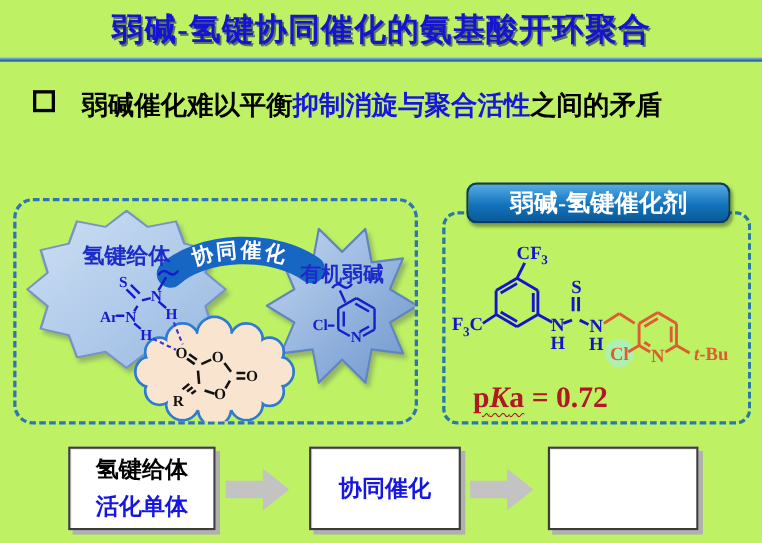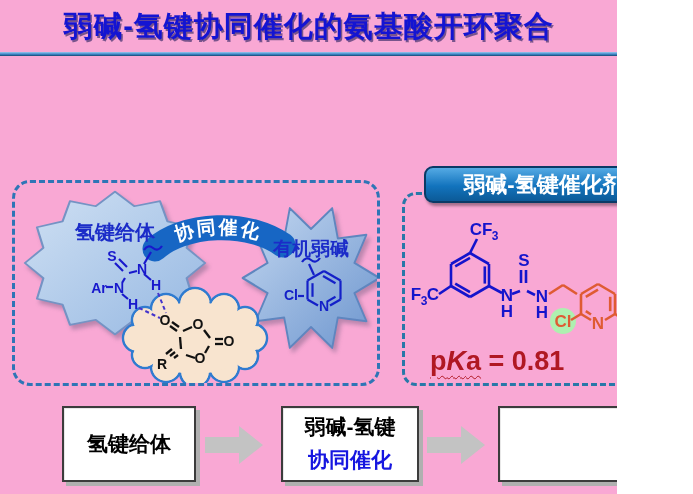--- a/index.html
+++ b/index.html
@@ -1,17 +1,17 @@
 <!DOCTYPE html>
 <html><head>
 <meta charset="utf-8">
 <style>
   html,body{margin:0;padding:0;background:#fff;}
-  .slide{position:relative;width:617px;height:494px;background:#f9a8d4;overflow:hidden;
-         font-family:Liberation Sans, sans-serif;}
+  .slide{position:relative;width:693px;height:494px;background:#bef264;overflow:hidden;
+         font-family:Liberation Serif, serif;}
   .title{position:absolute;top:7px;left:0;width:100%;text-align:center;
          font-size:29px;font-weight:bold;color:#1414d2;letter-spacing:1px;
          text-shadow:1.5px 2px 0 rgba(15,15,80,.55);}
   .title-rule{position:absolute;top:52px;left:0;width:100%;height:4px;
          background:linear-gradient(#9cc6ec 0%,#3e86c8 55%,#16466f 100%);}
   .line{position:absolute;font-size:24px;font-weight:bold;color:#000;white-space:nowrap;}
   .bullet-line{top:80px;left:30px;}
   .strategy-line{top:123px;left:14px;}
   .sq{display:inline-block;width:14px;height:14px;border:3px solid #000;
       margin-right:24px;vertical-align:2px;}
@@ -36,20 +36,21 @@
       font-size:21px;font-weight:bold;line-height:1.55;box-sizing:border-box;}
 </style>
 </head>
 <body>
 
 <div class="slide">
 
   <div class="title">弱碱-氢键协同催化的氨基酸开环聚合</div>
   <div class="title-rule"></div>
 
+  <div class="line bullet-line"><span class="sq"></span><span>弱碱催化难以平衡</span><span class="blue">抑制消旋与聚合活性</span><span>之间的矛盾</span></div>
 
 
   <div class="left-panel"></div>
 
   <svg class="svg-abs" style="left:15px;top:183px;" width="362" height="200" viewBox="0 0 362 200">
     <defs>
       <linearGradient id="gearGrad" x1="0" y1="0" x2="1" y2="1">
         <stop offset="0" stop-color="#cfe0f3"></stop>
           <stop offset="1" stop-color="#96b8e2"></stop>
       </linearGradient>
@@ -233,30 +234,30 @@
       <line x1="176" y1="119" x2="166" y2="125"></line>
       <line x1="210" y1="119" x2="222" y2="126"></line>
     </g>
     <g font-size="17" font-weight="bold" fill="#df5b33">
       <text x="158" y="132" text-anchor="middle">Cl</text>
       <text x="193" y="134" text-anchor="middle">N</text>
       <text x="226" y="132" text-anchor="start"><tspan font-style="italic">t</tspan><tspan>-Bu</tspan></text>
     </g>
   </svg>
 
-  <div class="pka"><span class="wavy"><span>p</span><span class="ital">K</span><span>a</span></span><span> = 0.81</span></div>
+  <div class="pka"><span class="wavy"><span>p</span><span class="ital">K</span><span>a</span></span><span> = 0.72</span></div>
 
   <div class="flow-box" style="left:62px;width:134px;">
     <span>氢键给体</span>
+    <span class="blue">活化单体</span>
   </div>
   <svg class="svg-abs" style="left:205px;top:424px;" width="60" height="42" viewBox="0 0 60 42">
     <polygon points="0,13 34,13 34,2 58,21 34,40 34,29 0,29" fill="#c3c3c3"></polygon>
   </svg>
   <div class="flow-box" style="left:281px;">
-    <span>弱碱-氢键</span>
     <span class="blue">协同催化</span>
   </div>
   <svg class="svg-abs" style="left:427px;top:424px;" width="60" height="42" viewBox="0 0 60 42">
     <polygon points="0,13 34,13 34,2 58,21 34,40 34,29 0,29" fill="#c3c3c3"></polygon>
   </svg>
   <div class="flow-box" style="left:498px;width:137px;">
   </div>
 
 </div>
 

